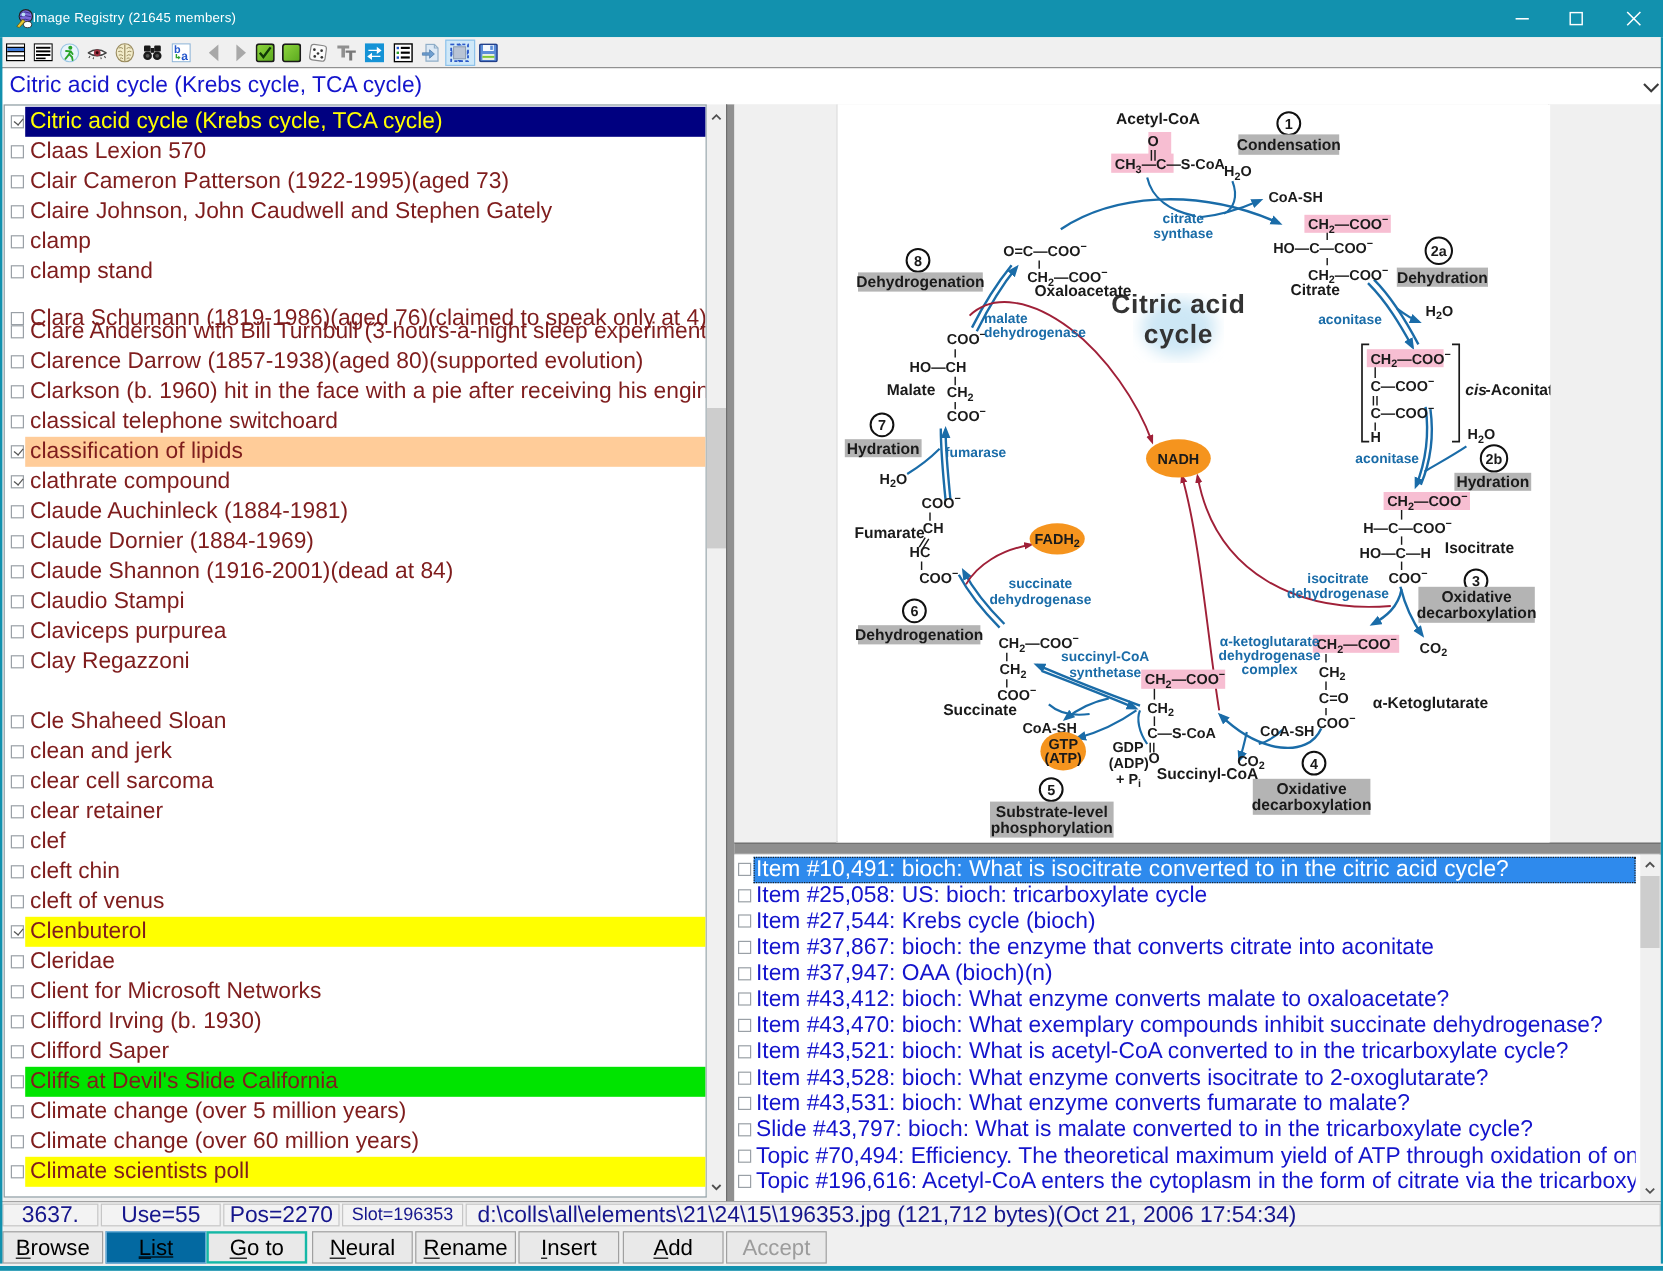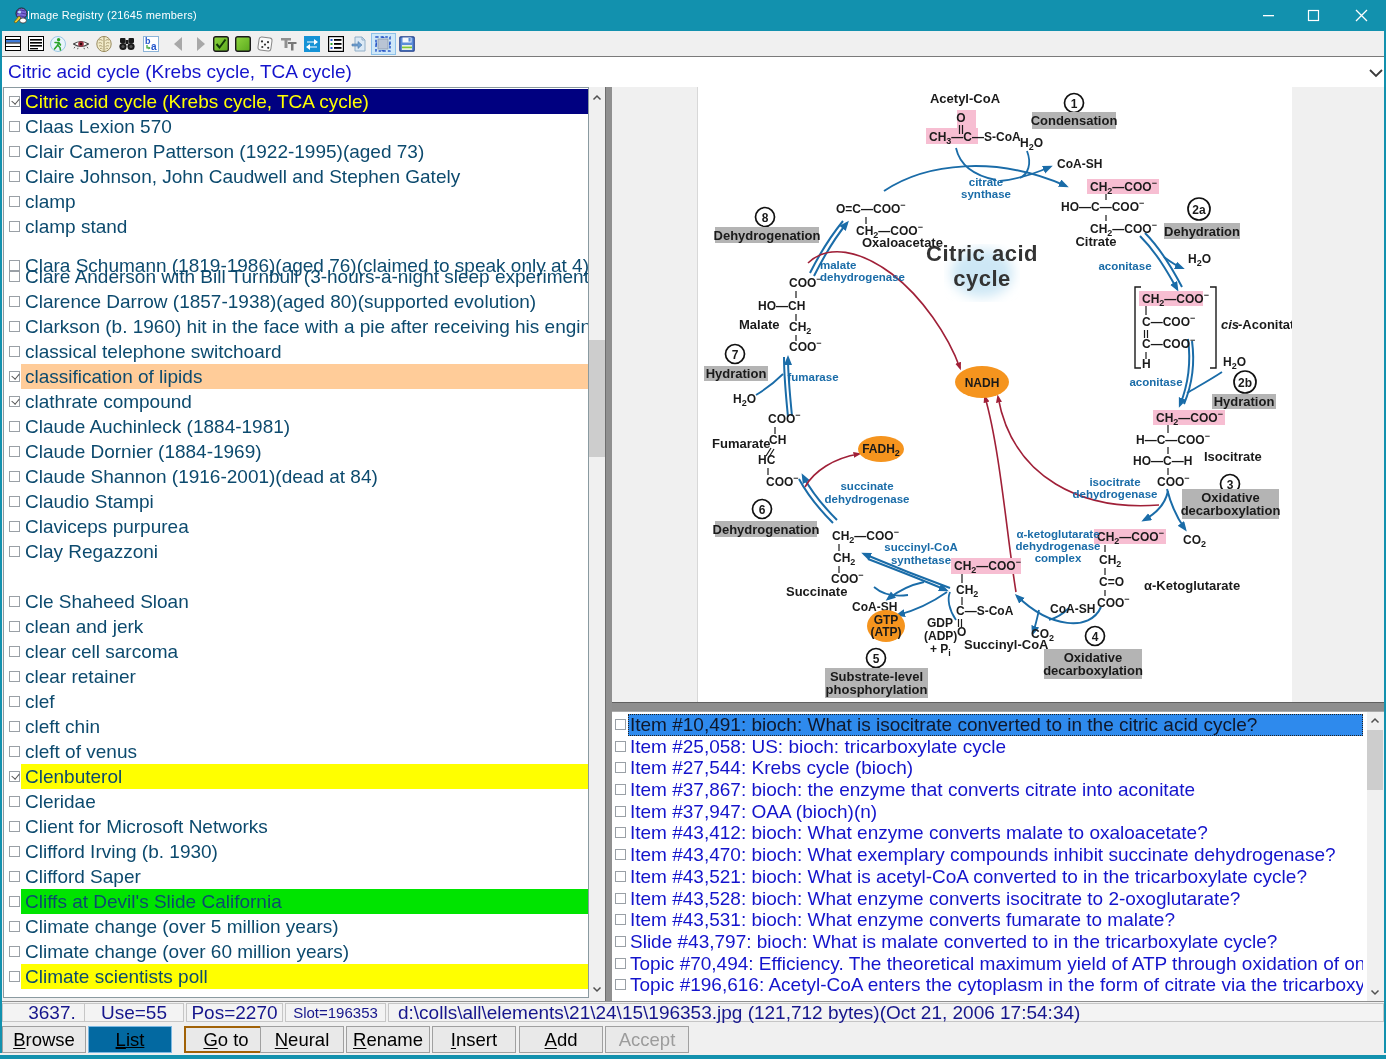--- a/index.html
+++ b/index.html
@@ -8,37 +8,37 @@
 .titlebar{position:absolute;left:0;top:0;width:1386px;height:31px;background:#1291AE}
 .ttext{position:absolute;left:27px;top:0;height:28px;line-height:31px;color:#fff;font-size:11px;letter-spacing:0.2px}
 .toolbar{position:absolute;left:2px;top:31px;width:1382px;height:25px;background:#f0f0f0}
 .tline{position:absolute;left:0;top:56px;width:1386px;height:1px;background:#7a7a7a}
 .combo{position:absolute;left:2px;top:57px;width:1382px;height:30px;background:#fff}
 .combotext{position:absolute;left:6px;top:0;line-height:30px;font-size:19px;color:#1414CC;white-space:nowrap}
 .llist{position:absolute;left:3px;top:87px;width:586px;height:911px;background:#fff;border:1px solid #8a9aa0;overflow:hidden}
 .lrow{position:absolute;left:0;width:100%;height:25px}
 .cb{position:absolute;left:5px;top:7px;width:11px;height:11px;border:1px solid #9aa0a6;background:#fff}
 .ck:after{content:"";position:absolute;left:2px;top:1px;width:6px;height:4px;border-left:1.6px solid #555;border-bottom:1.6px solid #555;transform:rotate(-50deg)}
-.lt{position:absolute;left:17px;right:0;top:0;height:25px;line-height:25px;padding-left:4px;font-size:19px;color:#0c4a6e;white-space:nowrap;overflow:hidden}
+.lt{position:absolute;left:17px;right:0;top:0;height:25px;line-height:25px;padding-left:4px;font-size:19px;color:#7f1d1d;white-space:nowrap;overflow:hidden}
 .bg-navy{background:#000080;color:#FFFF00}
 .bg-or{background:#FFCC99}
 .bg-ye{background:#FFFF00}
 .bg-gr{background:#00E400}
 .sbar{position:absolute;background:#f0f0f0}
 .sthumb{position:absolute;background:#cdcdcd}
 .sarrow{position:absolute;width:16px;height:16px;color:#505050}
 .vsplit{position:absolute;left:605px;top:87px;width:7px;height:914px;background:#909090;border-left:1px solid #6e6e6e}
 .hsplit{position:absolute;left:612px;top:702px;width:772px;height:10px;background:#8e8e8e;border-top:1px solid #606060;border-bottom:1px solid #aaa}
 .imgpanel{position:absolute;left:612px;top:87px;width:772px;height:615px;background:#f0f0f0}
 .imgwhite{position:absolute;left:85px;top:0;width:594px;height:615px;background:#fff;border-left:1px solid #d8d8d8;border-right:1px solid #d8d8d8;border-bottom:1px solid #c8c8c8}
 .blist{position:absolute;left:612px;top:712px;width:755px;height:289px;background:#fff;overflow:hidden}
 .brow{position:absolute;left:0;width:100%;height:22px}
 .bcb{position:absolute;left:3px;top:5px;width:11px;height:11px;border:1px solid #9aa0a6;background:#fff}
 .bt{position:absolute;left:16px;right:4px;top:0;height:22px;line-height:22px;padding-left:2px;font-size:19px;color:#1414CC;white-space:nowrap;overflow:hidden}
-.bsel{background:#2E8AED;color:#0f172a;outline:1px dotted #222;outline-offset:-1px}
+.bsel{background:#2E8AED;color:#ffffff;outline:1px dotted #222;outline-offset:-1px}
 .statusline{position:absolute;left:0;top:1001px;width:1386px;height:1px;background:#8f8f8f}
 .statusbar{position:absolute;left:0;top:1002px;width:1386px;height:21px;background:#f0f0f0}
 .seg{position:absolute;top:1px;height:19px;background:#f3f3f3;border:1px solid #c6c6c6;color:#16168C;font-size:19px;line-height:18px;text-align:center;white-space:nowrap}
 .btnrow{position:absolute;left:0;top:1023px;width:1386px;height:30px;background:#f0f0f0}
 .btn{position:absolute;top:3px;width:84px;height:27px;background:#e9e9e9;border:1px solid #a0a0a0;font-size:18.5px;color:#000;text-align:center;line-height:25px}
 .btn u{text-underline-offset:2px}
 .teal{position:absolute;background:#1291AE}
 </style></head><body>
 
 <div class="titlebar">
@@ -600,30 +600,30 @@
 <div class="sbar" style="left:1367px;top:712px;width:16px;height:289px"></div>
 <svg class="sarrow" style="left:1367px;top:713px" viewBox="0 0 16 16">
     <path d="M4.5 9.5 L8 6 L11.5 9.5" stroke="#505050" stroke-width="1.5" fill="none"></path>
   </svg>
 <svg class="sarrow" style="left:1367px;top:984px" viewBox="0 0 16 16">
     <path d="M4.5 6.5 L8 10 L11.5 6.5" stroke="#505050" stroke-width="1.5" fill="none"></path>
   </svg>
 <div class="sthumb" style="left:1367px;top:730px;width:16px;height:60px"></div>
 <div class="statusline"></div>
 <div class="statusbar">
-<div class="seg" style="left:2px;width:100px;font-size:19px;">3637.</div>
+<div class="seg" style="left:2px;width:80px;font-size:19px;">3637.</div>
 <div class="seg" style="left:84px;width:100px;font-size:19px;">Use=55</div>
 <div class="seg" style="left:186px;width:97px;font-size:19px;">Pos=2270</div>
 <div class="seg" style="left:285px;width:101px;font-size:15px;">Slot=196353</div>
 <div class="seg" style="left:388px;width:996px;font-size:19px;text-align:left;padding-left:9px;">d:\colls\all\elements\21\24\15\196353.jpg (121,712 bytes)(Oct 21, 2006 17:54:34)</div>
 </div>
 <div class="btnrow">
 <div class="btn" style="left:2px;"><u>B</u>rowse</div>
 <div class="btn" style="left:88px;background:#0369a1;border-color:#7cb8e2;text-decoration:underline;"><u>L</u>ist</div>
-<div class="btn" style="left:184px;border:2px solid #a16207;line-height:23px;"><u>G</u>o to</div>
+<div class="btn" style="left:172px;border:2px solid #14b8a6;line-height:23px;"><u>G</u>o to</div>
 <div class="btn" style="left:260px;"><u>N</u>eural</div>
 <div class="btn" style="left:346px;"><u>R</u>ename</div>
 <div class="btn" style="left:432px;"><u>I</u>nsert</div>
 <div class="btn" style="left:519px;"><u>A</u>dd</div>
 <div class="btn" style="left:605px;color:#9c9c9c;">Accept</div>
 </div>
 <div class="teal" style="left:0;top:31px;width:2px;height:1022px"></div>
 <div class="teal" style="left:1384px;top:31px;width:2px;height:1022px"></div>
 <div class="teal" style="left:0;top:1055px;width:1386px;height:4px"></div>
 </body></html>

